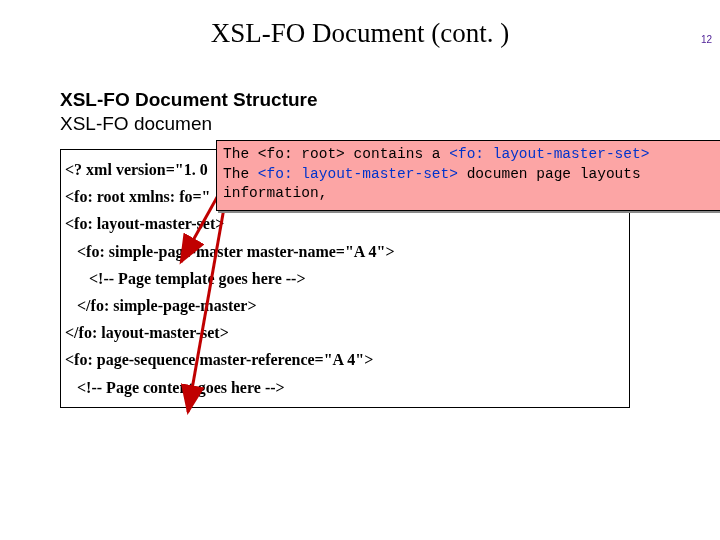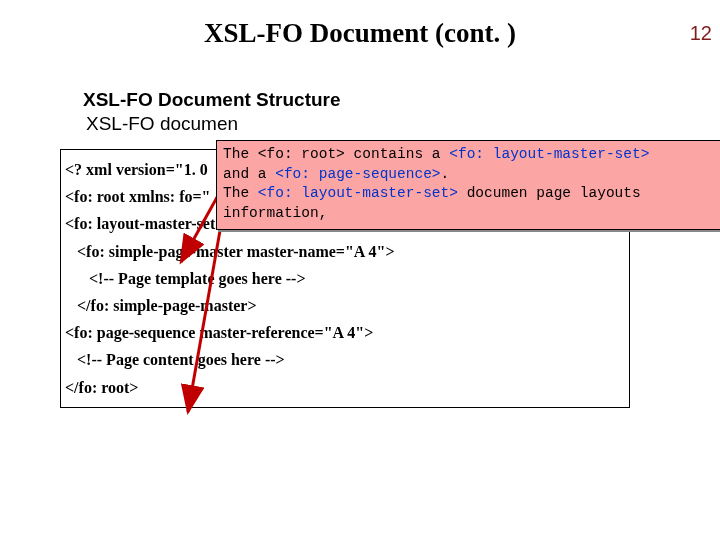--- a/index.html
+++ b/index.html
@@ -13,48 +13,46 @@
     overflow: hidden;
   }
   .slide {
     width: 720px;
     height: 540px;
     position: relative;
     box-sizing: border-box;
   }
   .page-num {
     position: absolute;
-    top: 4px;
+    top: 16px;
     right: 8px;
-    font-size: 20px;
-    color: #7f1d1d;
+    font-size: 10px;
+    color: #4c1d95;
   }
   .title {
     text-align: center;
     font-family: "Times New Roman", serif;
-    font-weight: bold;
+    font-weight: normal;
     font-size: 27px;
     margin-top: 18px;
   }
   .content {
     margin: 40px 40px 0 60px;
   }
   .subhead {
     font-weight: bold;
     font-size: 19px;
     color: #000;
     font-family: Arial, sans-serif;
-    margin-left: 23px;
   }
   .subline {
     font-size: 19px;
     color: #000;
     font-family: Arial, sans-serif;
     margin-top: 2px;
-    margin-left: 26px;
   }
   .codebox {
     border: 1px solid #000;
     margin-top: 14px;
     padding: 6px 4px 6px 4px;
     font-family: "Times New Roman", serif;
     font-size: 16px;
     line-height: 1.7;
     width: 560px;
   }
@@ -98,41 +96,38 @@
     <div class="subhead">XSL-FO Document Structure</div>
     <div class="subline">XSL-FO documen</div>
 
     <div class="codebox">
       <div class="l0"><b>&lt;? xml version="1. 0</b></div>
       <div class="l0"><b>&lt;fo: root xmlns: fo="</b></div>
       <div class="l0"><b>&lt;fo: layout-master-set&gt;</b></div>
       <div class="l1"><b>&lt;fo: simple-page-master master-name="A 4"&gt;</b></div>
       <div class="l2"><b>&lt;!-- Page template goes here --&gt;</b></div>
       <div class="l1"><b>&lt;/fo: simple-page-master&gt;</b></div>
+      <div class="l0"><b>&lt;/fo: layout-master-set&gt;</b></div>
       <div class="l0"><b>&lt;fo: page-sequence master-reference="A 4"&gt;</b></div>
       <div class="l1"><b>&lt;!-- Page content goes here --&gt;</b></div>
-      <div class="l0"><b>&lt;/fo: root&gt;</b></div>
     </div>
   </div>
 
   <svg class="arrows" viewBox="0 0 560 300">
     <defs>
       <marker id="ah" markerWidth="10" markerHeight="8" refX="9" refY="4" orient="auto">
         <path d="M0,0 L10,4 L0,8 Z" fill="#c00000"></path>
       </marker>
     </defs>
     <line x1="170" y1="20" x2="121" y2="108" stroke="#c00000" stroke-width="3" marker-end="url(#ah)"></line>
     <line x1="170" y1="20" x2="128" y2="258" stroke="#c00000" stroke-width="3" marker-end="url(#ah)"></line>
   </svg>
 
   <div class="popup">
     <div>
       <span>The &lt;fo: root&gt; contains a </span><span style="color:#0033cc">&lt;fo: layout-master-set&gt;</span>
     </div>
     <div>
-      <span>and a </span><span style="color:#0033cc">&lt;fo: page-sequence&gt;</span><span>.</span>
-    </div>
-    <div>
       <span>The </span><span style="color:#0033cc">&lt;fo: layout-master-set&gt;</span><span> documen page layouts information,</span>
     </div>
   </div>
 
 </div>
 
 </body></html>

